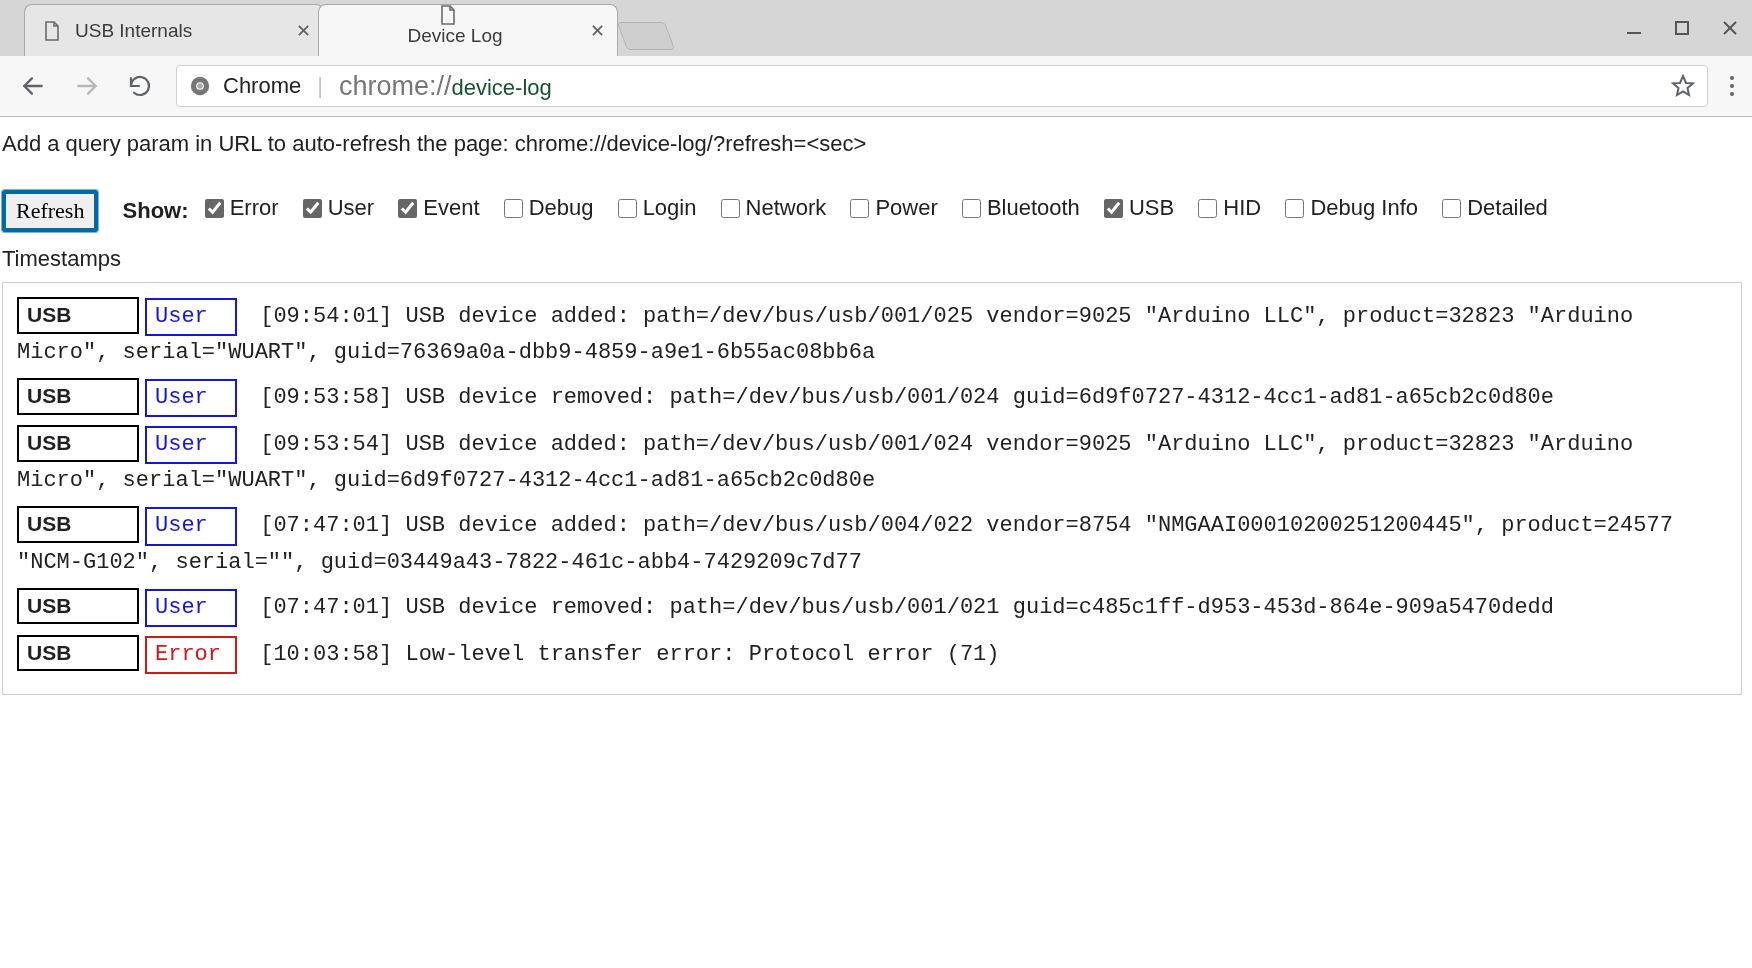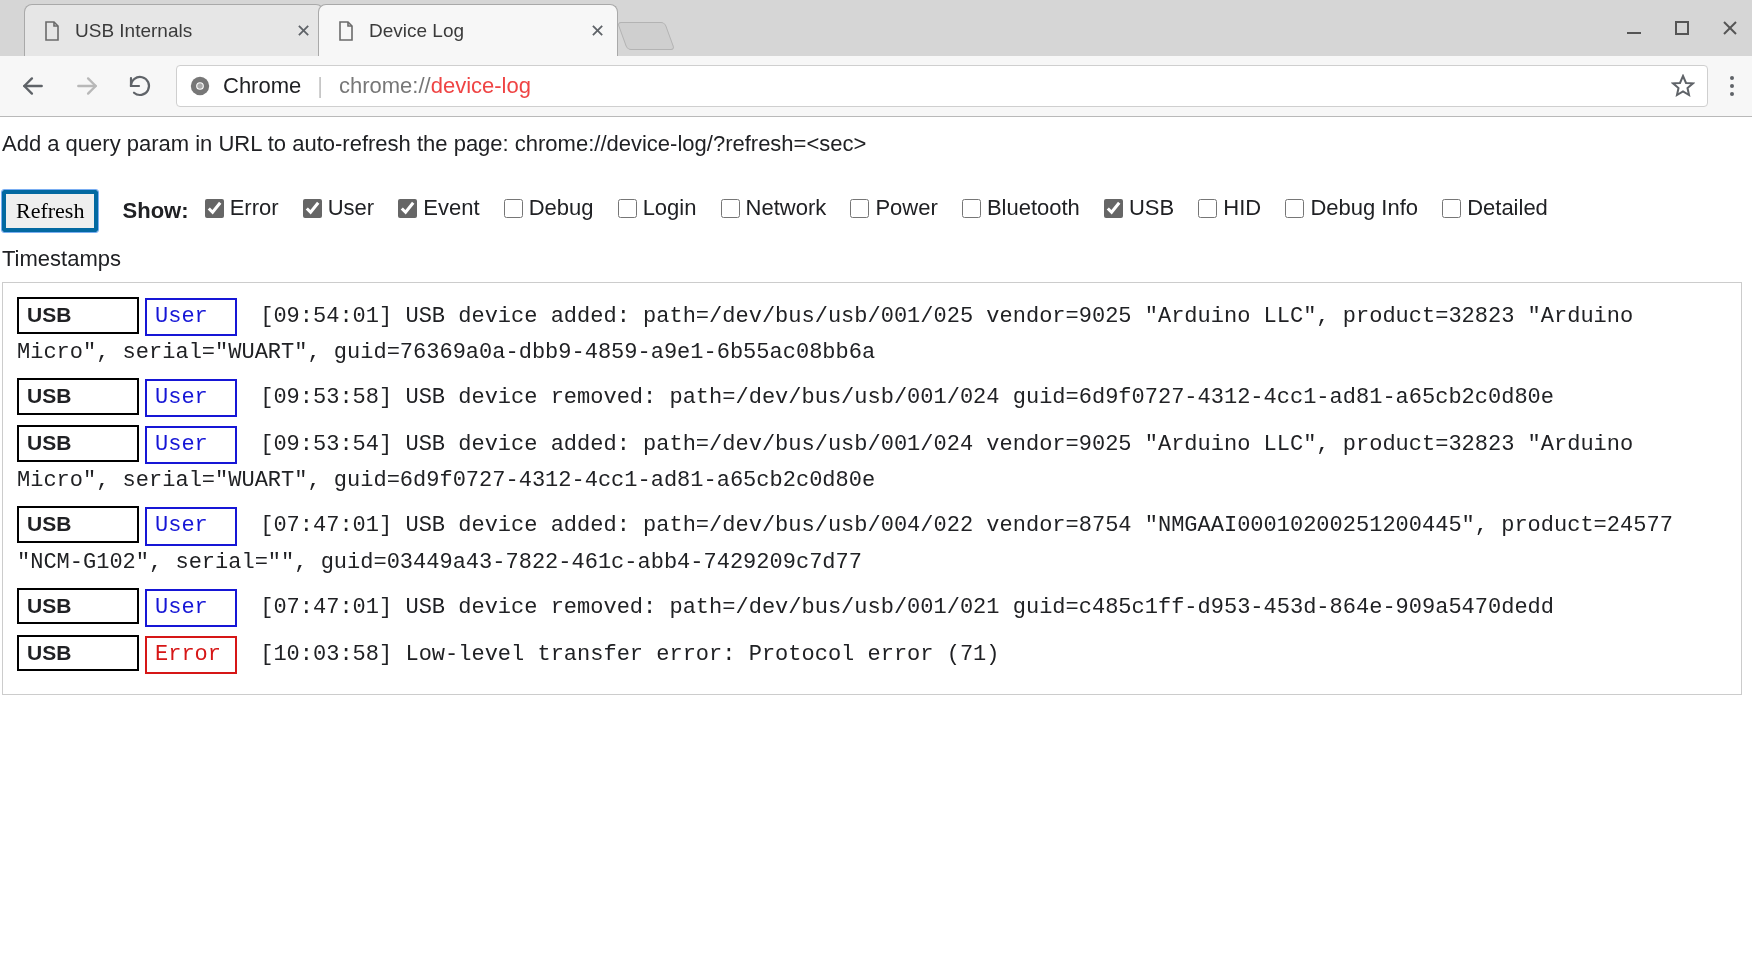--- a/index.html
+++ b/index.html
@@ -30,20 +30,21 @@
     border-top-left-radius: 8px;
     border-top-right-radius: 8px;
     margin-right: -6px;
     font-size: 19px;
     color: #3b3b3b;
     background: #e6e6e6;
   }
   .tab.active {
     background: #f7f7f7;
     z-index: 2;
+    flex-direction: column;
   }
   .tab .file-icon {
     margin-right: 14px;
     color: #6b6b6b;
     display: inline-flex;
   }
   .tab .close {
     position: absolute;
     right: 12px;
     top: 50%;
@@ -92,22 +93,22 @@
     background: #fff;
     border: 1px solid #cfcfcf;
     border-radius: 4px;
     padding: 0 12px;
     gap: 12px;
     color: #202124;
   }
   .omnibox .chrome-icon { display:inline-flex; color:#5f6368; }
   .omnibox .label-strong { font-weight: 400; color:#202124; font-size:22px; }
   .omnibox .sep { color:#c6c6c6; font-size:22px; padding: 0 4px; }
-  .omnibox .url-grey { color:#777; font-size:22px; }
-  .omnibox .url-dark { color:#ef4444; font-size:22px; }
+  .omnibox .url-grey { color:#777; font-size:27px; }
+  .omnibox .url-dark { color:#14532d; font-size:22px; }
   .omnibox-right { margin-left:auto; display:flex; gap:20px; align-items:center; }
   .star-icon, .menu-icon { color:#5f6368; display:inline-flex; }
 
   
   .page {
     padding: 14px 10px 20px 2px;
     font-size: 22px;
   }
   .hint {
     font-size: 22px;

